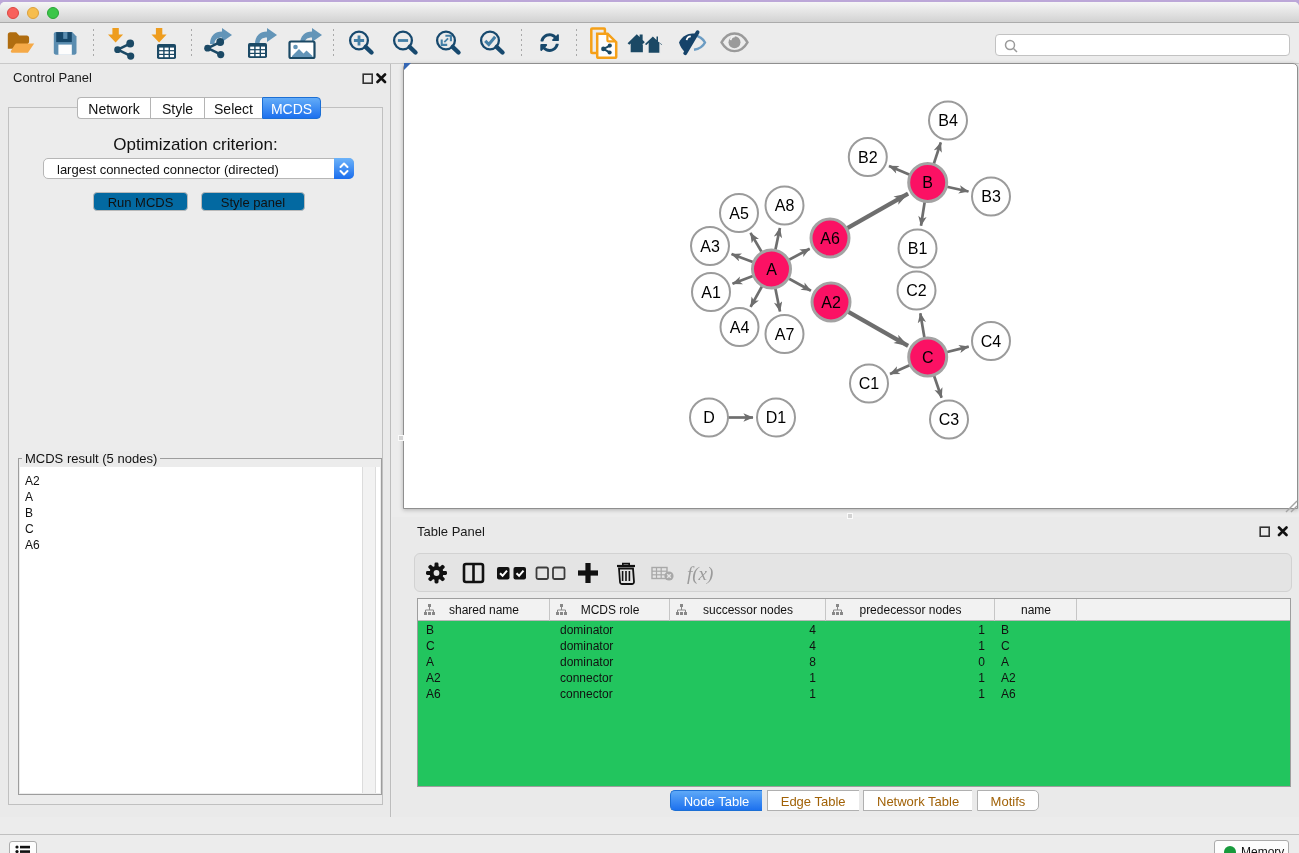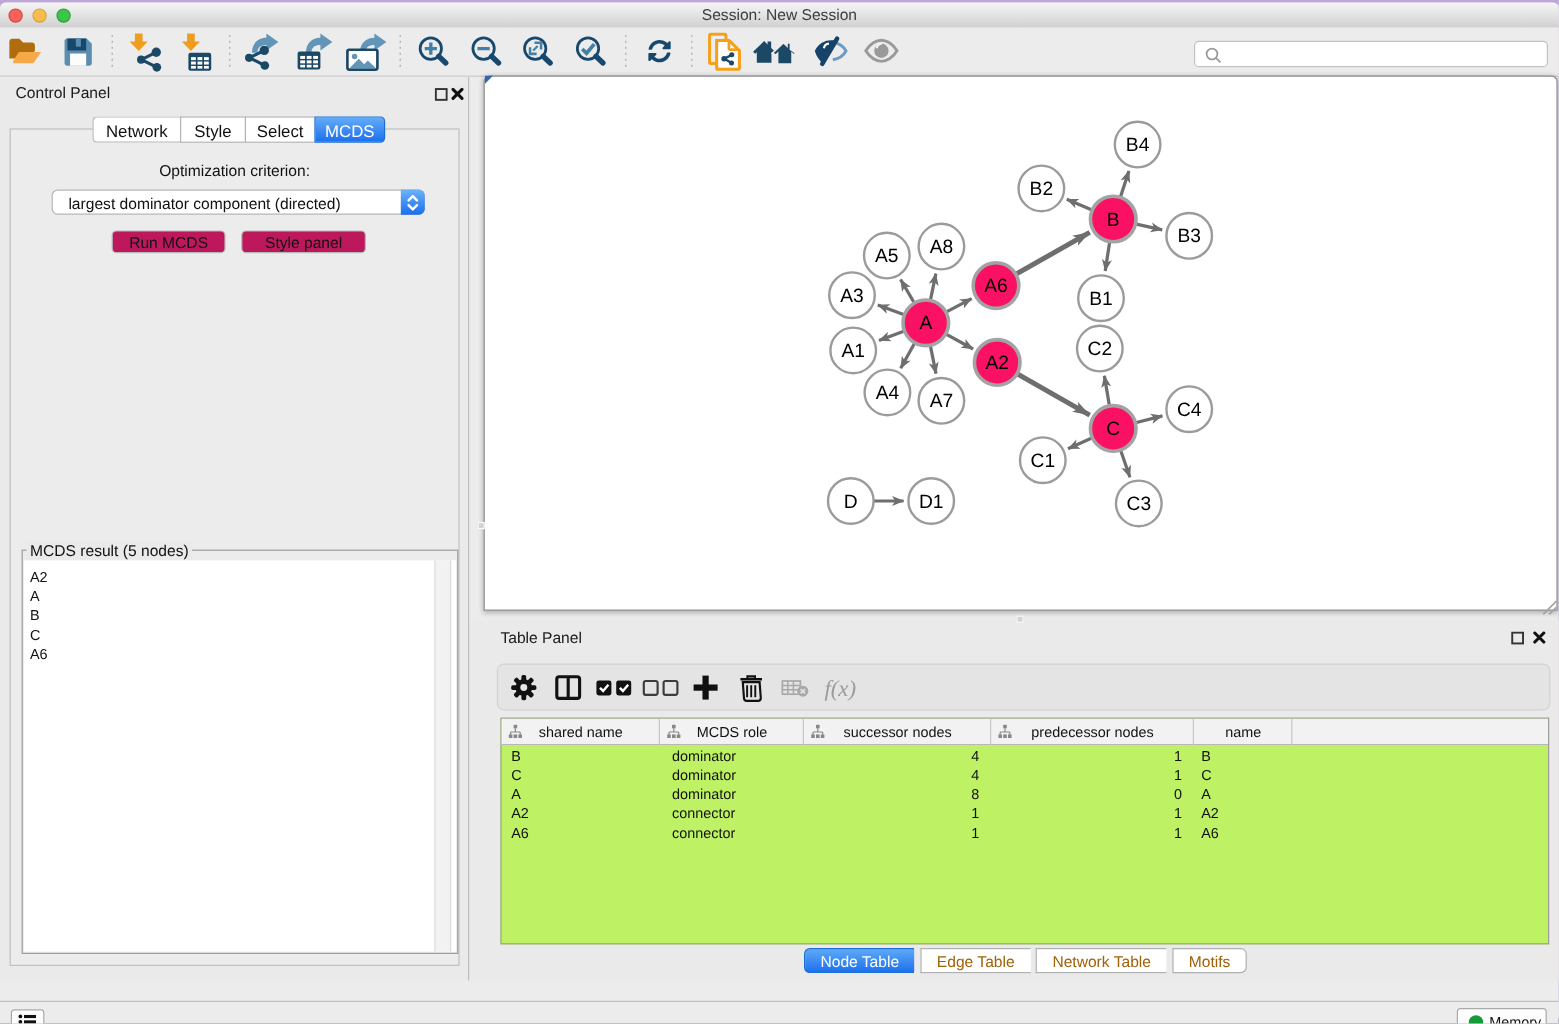--- a/index.html
+++ b/index.html
@@ -45,27 +45,27 @@
 .pbtns { position:absolute; }
 .cp-box { position:absolute; left:8px; top:43px; width:375px; height:698px;
   border:1px solid #c0c0c0; background:#ececec; }
 .tabs { position:absolute; top:33px; left:77px; height:22px; display:flex; }
 .tab { font-size:14px; color:#111; background:#ffffff; border:1px solid #b4b4b4;
   border-right:none; padding:3px 0 0 0; text-align:center; height:22px; }
 .tab.first { border-radius:4px 0 0 4px; }
 .tab.last  { border-radius:0 4px 4px 0; border-right:1px solid #b4b4b4; }
 .tab.sel { background:linear-gradient(#63acf8,#1c70ee); color:#fff; border-color:#1c6fd4; }
 #opt-label { position:absolute; left:0; width:391px; top:71px; text-align:center;
-  font-size:13px; color:#111; }
+  font-size:17px; color:#111; }
 #combo { position:absolute; left:43px; top:94px; width:311px; height:21px;
   background:#fff; border:1px solid #b6b6b6; border-radius:5px; }
 #combo .ctext { position:absolute; left:13px; top:3px; font-size:13px; color:#111; }
 #combo .stepper { position:absolute; right:-1px; top:-1px; width:20px; height:21px;
   background:linear-gradient(#6db3f9,#1a6ded); border-radius:0 5px 5px 0; }
-.btn { position:absolute; height:19px; background:#be185d; border:1px solid #b9b9b9;
+.btn { position:absolute; height:19px; background:#0369a1; border:1px solid #b9b9b9;
   border-radius:4px; font-size:13px; color:#111; text-align:center; padding-top:2px; }
 #fieldset { position:absolute; left:18px; top:394px; width:364px; height:337px; }
 #fieldset .legend { position:absolute; left:4px; top:-7px; background:#eaeaea;
   padding:0 3px; font-size:13px; color:#111; }
 #fieldset .border { position:absolute; inset:0; border:1px solid #9d9d9d; }
 #fieldset .list { position:absolute; left:2px; top:9px; right:2px; bottom:2px;
   background:#fff; }
 #fieldset .scroll { position:absolute; right:4px; top:0; width:14px; bottom:0;
   background:#f2f2f2; border-left:1px solid #dcdcdc; border-right:1px solid #dcdcdc; }
 #fieldset .item { position:absolute; left:5px; font-size:12px; color:#111; }
@@ -78,21 +78,21 @@
   border-bottom:1px solid #a8a8a8; }
 #nettitle .title { position:absolute; left:0; right:0; top:4px; text-align:center;
   font-size:13px; color:#222; }
 
 #tpanel { position:absolute; left:392px; top:515px; width:907px; height:300px;
   background:#eaeaea; }
 #tpanel .ptitle { position:absolute; left:25px; top:7px; font-size:13px; color:#1a1a1a; }
 #ttoolbar { position:absolute; left:22px; top:36px; width:878px; height:39px;
   background:#e4e4e4; border:1px solid #d2d2d2; border-radius:6px; }
 #ttable { position:absolute; left:25px; top:81px; width:874px; height:189px;
-  background:#bef264; border:1px solid #9e9e9e; }
+  background:#22c55e; border:1px solid #9e9e9e; }
 #thead { position:absolute; left:0; top:0; right:0; height:22px;
   background:#f2f2f2; border-bottom:1px solid #b8b8b8; }
 .th { position:absolute; top:0; height:22px; font-size:12px; color:#111;
   text-align:center; padding-top:4px; }
 .th .vline { position:absolute; right:0; top:0; bottom:0; width:1px; background:#c6c6c6; }
 .td { position:absolute; font-size:12px; color:#111; height:16px; line-height:16px; }
 .td.tr { text-align:right; }
 .hicon { position:absolute; top:4px; }
 #ttabs { position:absolute; left:9px; right:-9px; top:273px; height:22px; text-align:center; }
 .ttab { display:inline-block; font-size:13px; color:#a16207; background:#fff;
@@ -107,21 +107,20 @@
 #ttoolbar svg { position:absolute; left:0; top:1px; }
 </style>
 </head>
 <body>
 <div id="deskbottom"></div>
 <div id="win">
   <div id="titlebar">
     <div class="tl red" style="left:7px;"></div>
     <div class="tl yel" style="left:27px;"></div>
     <div class="tl grn" style="left:47px;"></div>
-    <div class="title">Session: New Session</div>
   </div>
   <div id="toolbar">
     <svg id="tb-icons" width="770" height="41" style="position:absolute;left:0;top:0;">
       <defs>
         <g id="swoosh">
           <path d="M1,15 C1,7 6,2.5 13,2.5 L13,-1 L23,6 L13,13 L13,8.5 C8.5,8.5 5.5,10.5 5.5,15 z" fill="#6395b8"></path>
         </g>
         <g id="sharegl">
           <line x1="4.8" y1="10.2" x2="17" y2="4.2" stroke="#1b4965" stroke-width="2.6"></line>
           <line x1="4.8" y1="10.2" x2="17.5" y2="16.4" stroke="#1b4965" stroke-width="2.6"></line>
@@ -269,21 +268,21 @@
     </svg>
     <div class="cp-box"></div>
     <div class="tabs">
       <div class="tab first" style="width:73px;">Network</div>
       <div class="tab" style="width:54px;">Style</div>
       <div class="tab" style="width:58px;">Select</div>
       <div class="tab sel last" style="width:59px;">MCDS</div>
     </div>
     <div id="opt-label">Optimization criterion:</div>
     <div id="combo">
-      <div class="ctext">largest dominator component (directed)</div>
+      <div class="ctext">largest connected connector (directed)</div>
       <div class="stepper">
         <svg width="20" height="22">
           <path d="M6.5,9 L10,5.5 L13.5,9" fill="none" stroke="#fff" stroke-width="2" stroke-linecap="round" stroke-linejoin="round"></path>
           <path d="M6.5,13 L10,16.5 L13.5,13" fill="none" stroke="#fff" stroke-width="2" stroke-linecap="round" stroke-linejoin="round"></path>
         </svg>
       </div>
     </div>
     <div class="btn" style="left:93px; top:128px; width:95px;">Run MCDS</div>
     <div class="btn" style="left:201px; top:128px; width:104px;">Style panel</div>
     <div id="fieldset">

